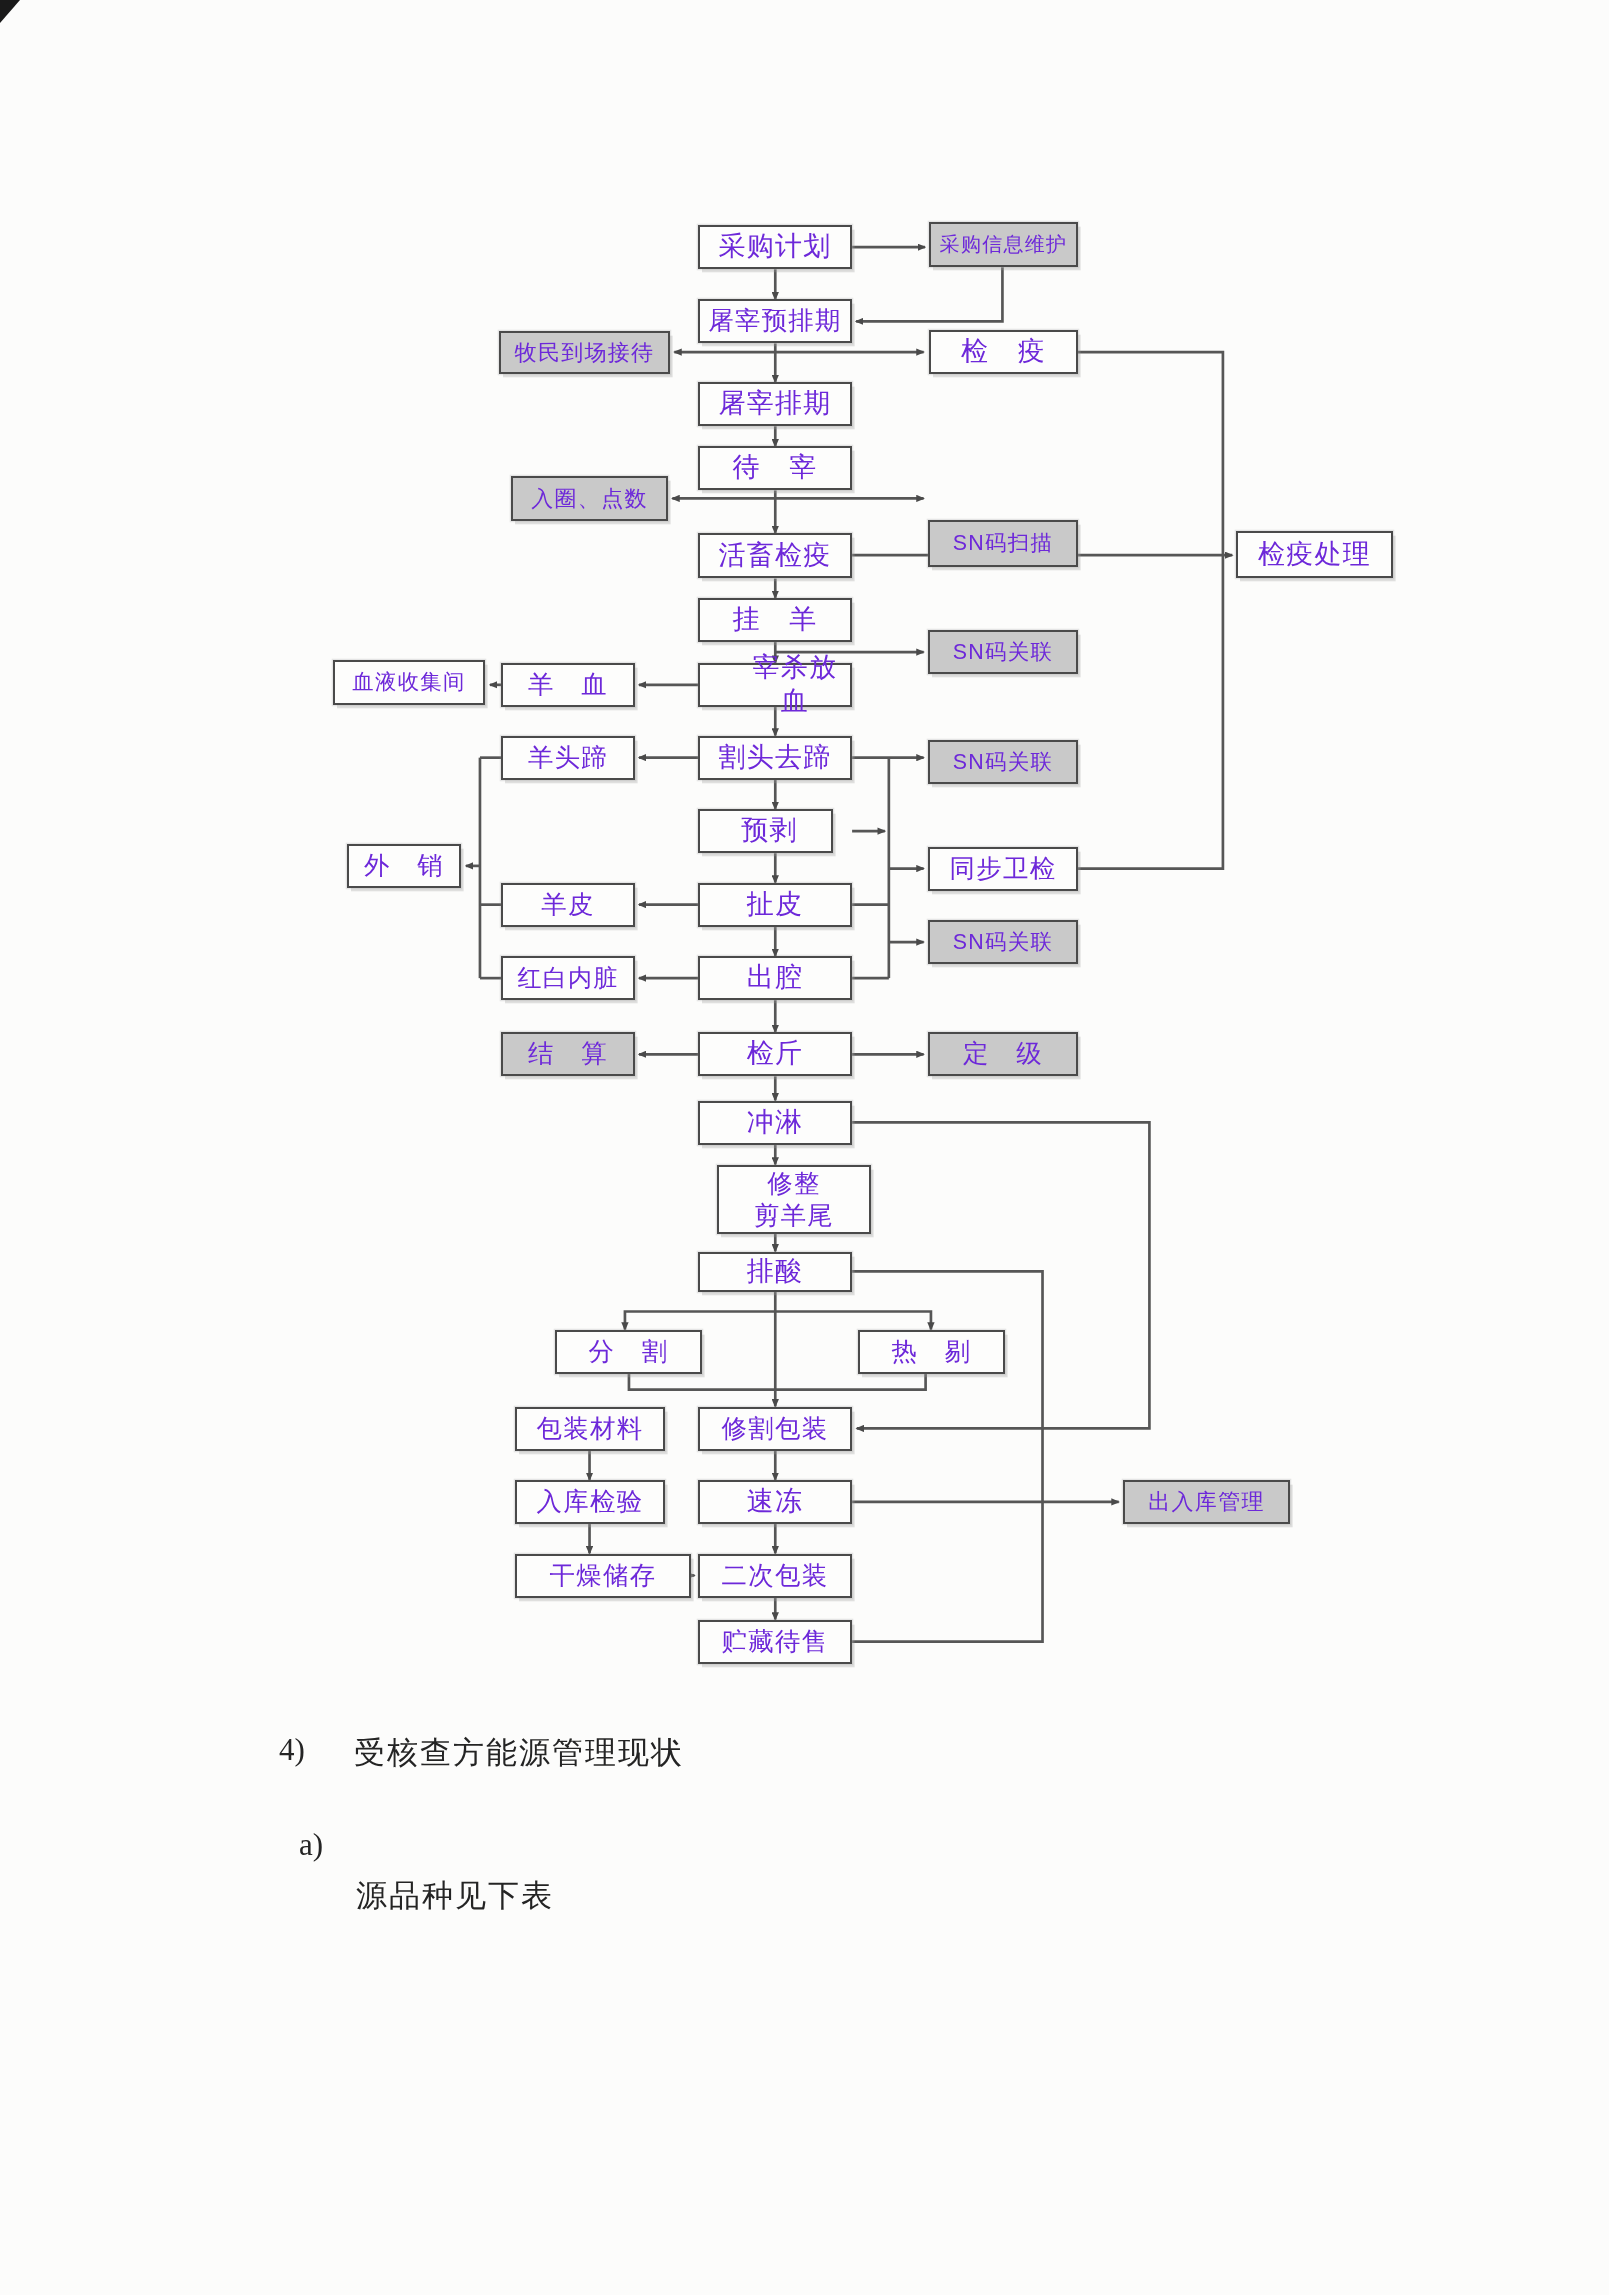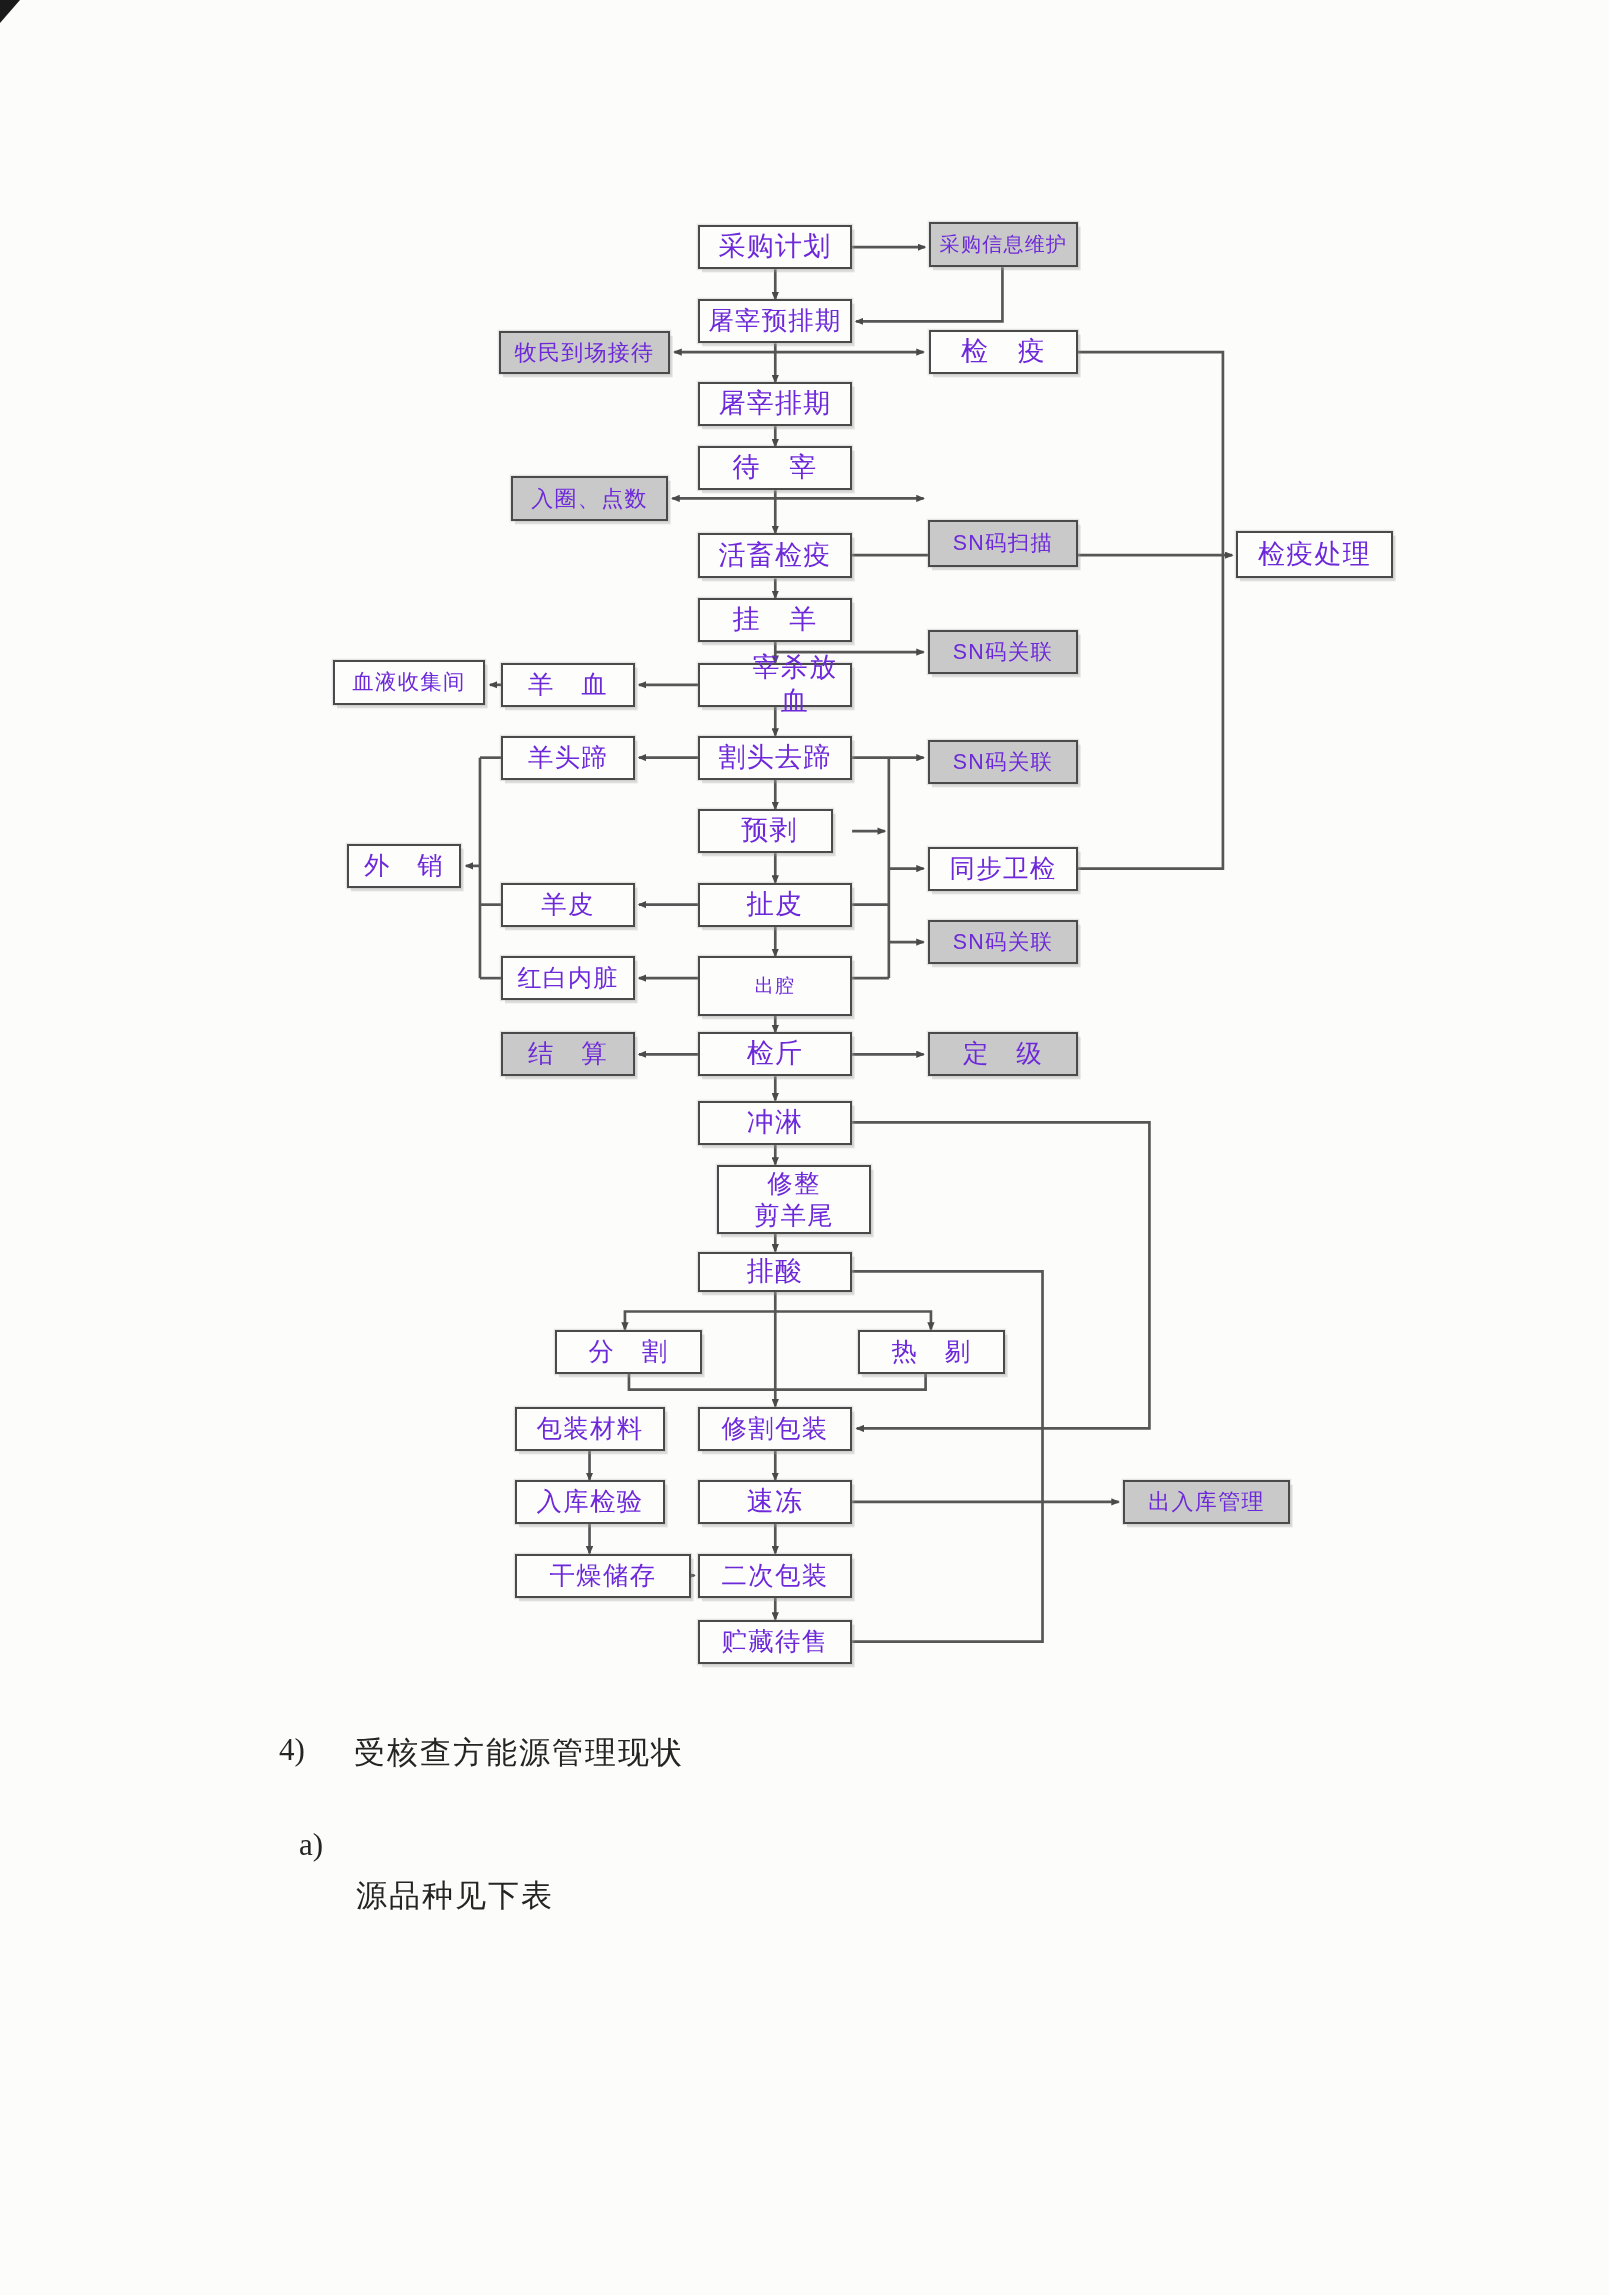--- a/index.html
+++ b/index.html
@@ -127,21 +127,21 @@
       <div class="flow-node" style="left: 333px; top: 660px; width: 152px; height: 45px; font-size: 21.4px;">血液收集间</div>
       <div class="flow-node" style="left: 698px; top: 736px; width: 154px; height: 44px; font-size: 27px;">割头去蹄</div>
       <div class="flow-node" style="left: 501px; top: 736px; width: 134px; height: 44px; font-size: 25.4px;">羊头蹄</div>
       <div class="flow-node gray" style="left: 928px; top: 740px; width: 150px; height: 44px; font-size: 21.4px;">SN码关联</div>
       <div class="flow-node" style="left: 698px; top: 809px; width: 135px; height: 44px; font-size: 27px; padding-left: 8px;">预剥</div>
       <div class="flow-node" style="left: 928px; top: 847px; width: 150px; height: 44px; font-size: 25.4px;">同步卫检</div>
       <div class="flow-node" style="left: 347px; top: 844px; width: 114px; height: 44px; font-size: 25.4px;">外　销</div>
       <div class="flow-node" style="left: 698px; top: 883px; width: 154px; height: 44px; font-size: 27px;">扯皮</div>
       <div class="flow-node" style="left: 501px; top: 883px; width: 134px; height: 44px; font-size: 25.4px;">羊皮</div>
       <div class="flow-node gray" style="left: 928px; top: 920px; width: 150px; height: 44px; font-size: 21.4px;">SN码关联</div>
-      <div class="flow-node" style="left: 698px; top: 956px; width: 154px; height: 60px; font-size: 19px;">出腔</div>
+      <div class="flow-node" style="left: 698px; top: 956px; width: 154px; height: 44px; font-size: 27px;">出腔</div>
       <div class="flow-node" style="left: 501px; top: 956px; width: 134px; height: 44px; font-size: 24px;">红白内脏</div>
       <div class="flow-node" style="left: 698px; top: 1032px; width: 154px; height: 44px; font-size: 27px;">检斤</div>
       <div class="flow-node gray" style="left: 501px; top: 1032px; width: 134px; height: 44px; font-size: 25.4px;">结　算</div>
       <div class="flow-node gray" style="left: 928px; top: 1032px; width: 150px; height: 44px; font-size: 25.4px;">定　级</div>
       <div class="flow-node" style="left: 698px; top: 1101px; width: 154px; height: 44px; font-size: 27px;">冲淋</div>
       <div class="flow-node" style="left: 698px; top: 1165px; width: 154px; height: 69px; font-size: 25.4px; margin-left: 19px;">修整
 剪羊尾</div>
       <div class="flow-node" style="left: 698px; top: 1252px; width: 154px; height: 40px; font-size: 27px;">排酸</div>
       <div class="flow-node" style="left: 555px; top: 1330px; width: 147px; height: 44px; font-size: 25.4px;">分　割</div>
       <div class="flow-node" style="left: 858px; top: 1330px; width: 147px; height: 44px; font-size: 25.4px;">热　剔</div>

